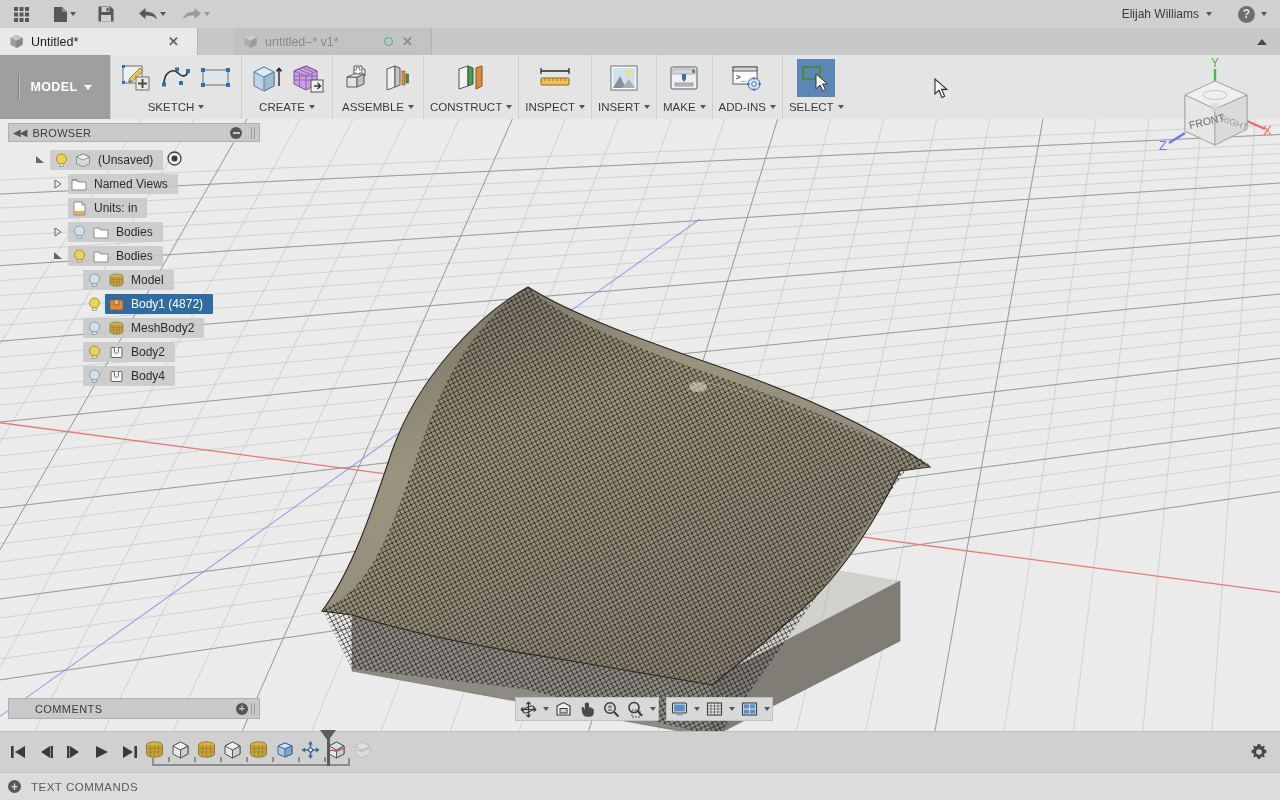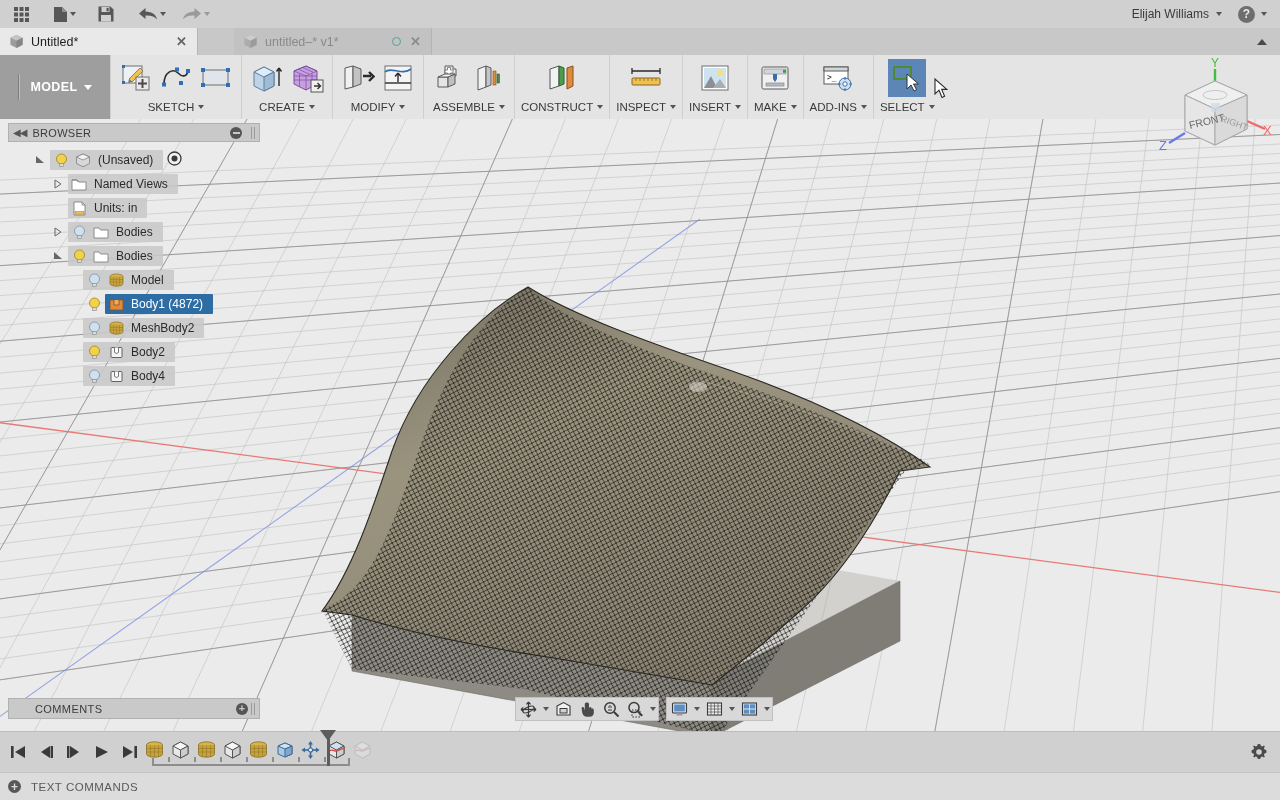--- a/index.html
+++ b/index.html
@@ -21,37 +21,37 @@
   .appbar-left { display: flex; align-items: center; padding-left: 8px; gap: 2px; }
   .ab-btn {
     height: 24px; min-width: 26px; display: flex; align-items: center;
     justify-content: center; gap: 2px; padding: 0 3px; cursor: default;
   }
   .caret { width: 0; height: 0; border-left: 4px solid transparent;
            border-right: 4px solid transparent; border-top: 5px solid #555; }
   .caret.sm { border-left-width: 3px; border-right-width: 3px; border-top-width: 4px; }
   .appbar-right {
     margin-left: auto; display: flex; align-items: center;
-    gap: 10px; padding-right: 10px;
+    gap: 20px; padding-right: 10px;
   }
   .user-name { font-size: 12px; color: #3a3a3a; }
   .help-circle {
     width: 17px; height: 17px; border-radius: 50%; background: #6e6e6e;
     color: #e8e8e8; font-size: 12px; font-weight: bold;
     display: flex; align-items: center; justify-content: center;
   }
 
   
   .tabbar {
     position: absolute; left: 0; top: 28px; width: 1280px; height: 27px;
     background: #c8c8c8; display: flex; align-items: flex-end;
   }
   .doc-tab {
     height: 27px; display: flex; align-items: center; gap: 7px;
-    padding: 0 8px 0 9px; font-size: 12.5px; min-width: 198px;
+    padding: 0 16px 0 9px; font-size: 12.5px; min-width: 198px;
     border-right: 1px solid #b4b4b4; cursor: default;
   }
   .doc-tab.active { background: #e9e9e9; color: #1d1d1d; }
   .doc-tab.inactive { background: #c2c2c2; color: #8a8a8a; margin-left: 36px; }
   .tab-label { flex: 1; white-space: nowrap; overflow: hidden; }
   .tab-x { font-size: 13px; font-weight: bold; color: #666; padding: 0 2px; }
   .doc-tab.inactive .tab-x { color: #8c8c8c; }
   .tab-ring {
     width: 9px; height: 9px; border: 1.6px solid #4aa89a; border-radius: 50%;
   }
@@ -370,43 +370,20 @@
               </g>
             </svg>
           </div>
         </div>
         <div class="rib-title">
           <span>CREATE</span>
           <span class="caret sm"></span>
         </div>
       </div>
 
-      <div class="rib-group">
-        <div class="rib-icons">
-          <div class="rib-ic">
-            <svg width="34" height="30" viewBox="0 0 34 30">
-              <path d="M4 5 L12 3 L12 24 L4 26 Z" fill="#f0f0f0" stroke="#5a5a5a"></path>
-              <path d="M12 3 L20 6 L20 21 L12 24 Z" fill="#c3c3c3" stroke="#5a5a5a"></path>
-              <path d="M22 13 h8 M28 9 l4.5 4.5 l-4.5 4.5" stroke="#2a2a2a" stroke-width="2.4" fill="none"></path>
-            </svg>
-          </div>
-          <div class="rib-ic">
-            <svg width="32" height="30" viewBox="0 0 32 30">
-              <rect x="3" y="3" width="26" height="24" fill="#f4f4f4" stroke="#6f6f6f"></rect>
-              <path d="M3 9 C9 3 20 13 29 6" fill="none" stroke="#2f6fb5" stroke-width="1.6"></path>
-              <path d="M3 20 h26" stroke="#2a2a2a" stroke-width="1.4"></path>
-              <path d="M16 19 V10 M16 10 L13 13.5 M16 10 L19 13.5" stroke="#2a2a2a" stroke-width="1.4" fill="none"></path>
-            </svg>
-          </div>
-        </div>
-        <div class="rib-title">
-          <span>MODIFY</span>
-          <span class="caret sm"></span>
-        </div>
-      </div>
 
       <div class="rib-group">
         <div class="rib-icons">
           <div class="rib-ic">
             <svg width="32" height="30" viewBox="0 0 32 30">
               <path d="M12 3 L20 3 L20 6 L23 6 L23 13 L12 13 Z" fill="#f0f0f0" stroke="#5a5a5a"></path>
               <path d="M14.5 4.5 h3 v2.5 h2.5 v3 h-2.5 v2.5 h-3 v-2.5 h-2.5 v-3 h2.5 z" fill="#fff" stroke="#5a5a5a" stroke-width=".7"></path>
               <path d="M5 14 L15 14 L15 24 L5 24 Z" fill="#e4e4e4" stroke="#5a5a5a"></path>
               <path d="M15 14 L22 11 L22 21 L15 24 Z" fill="#bfbfbf" stroke="#5a5a5a"></path>
               <path d="M5 14 L12 11 L22 11 L15 14 Z" fill="#f4f4f4" stroke="#5a5a5a"></path>

